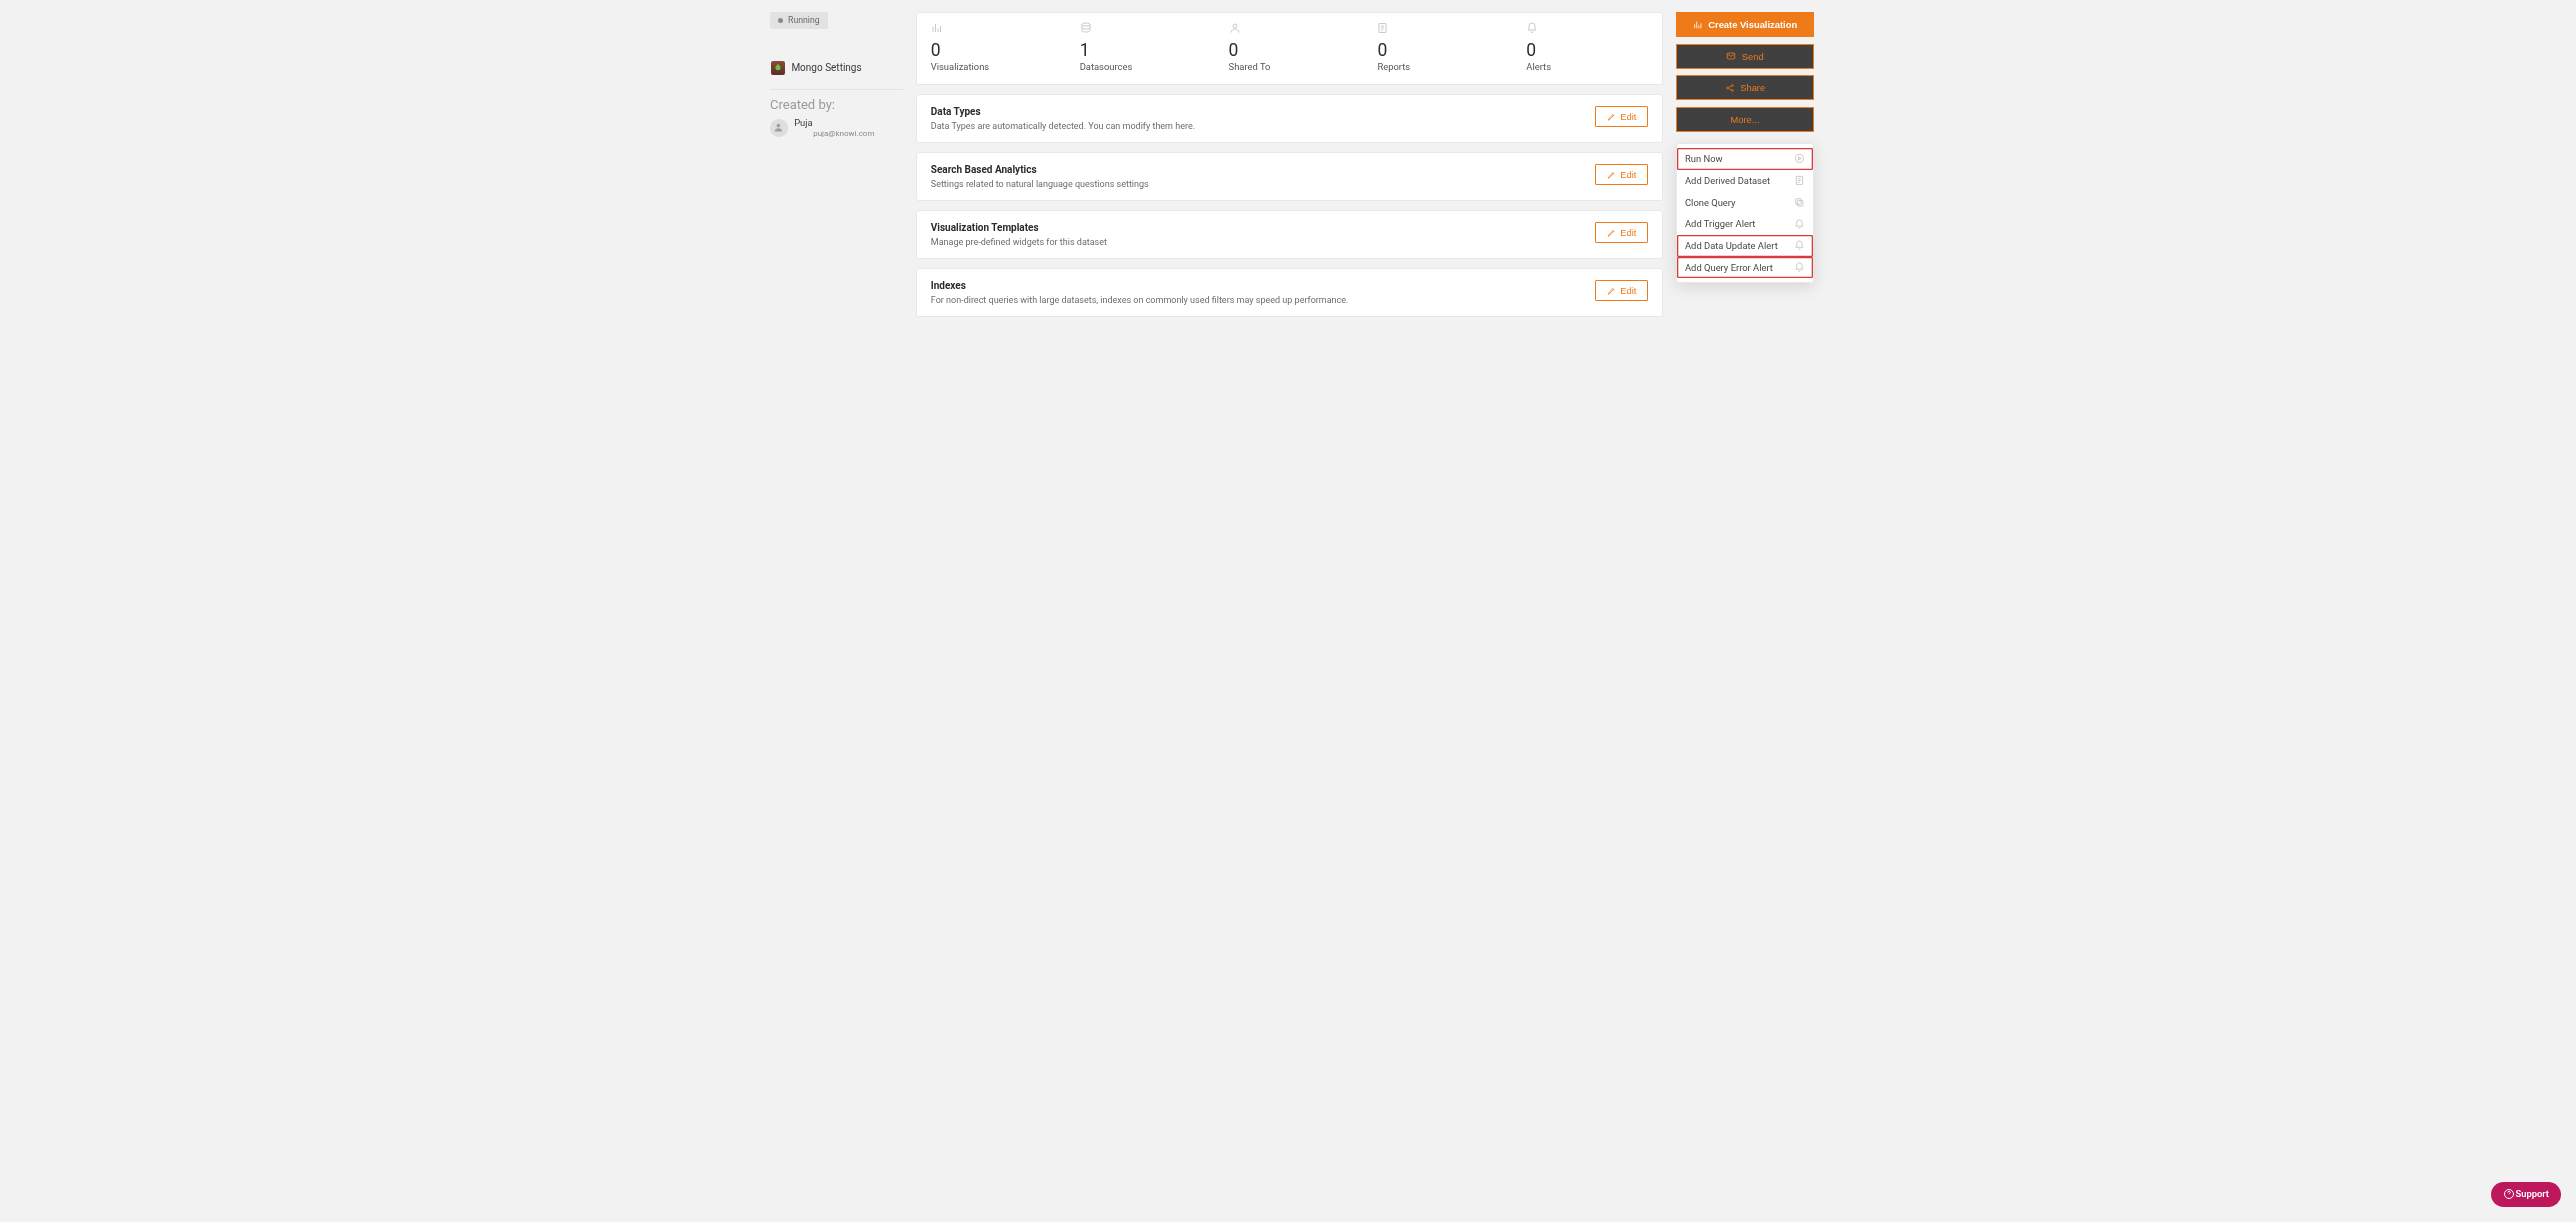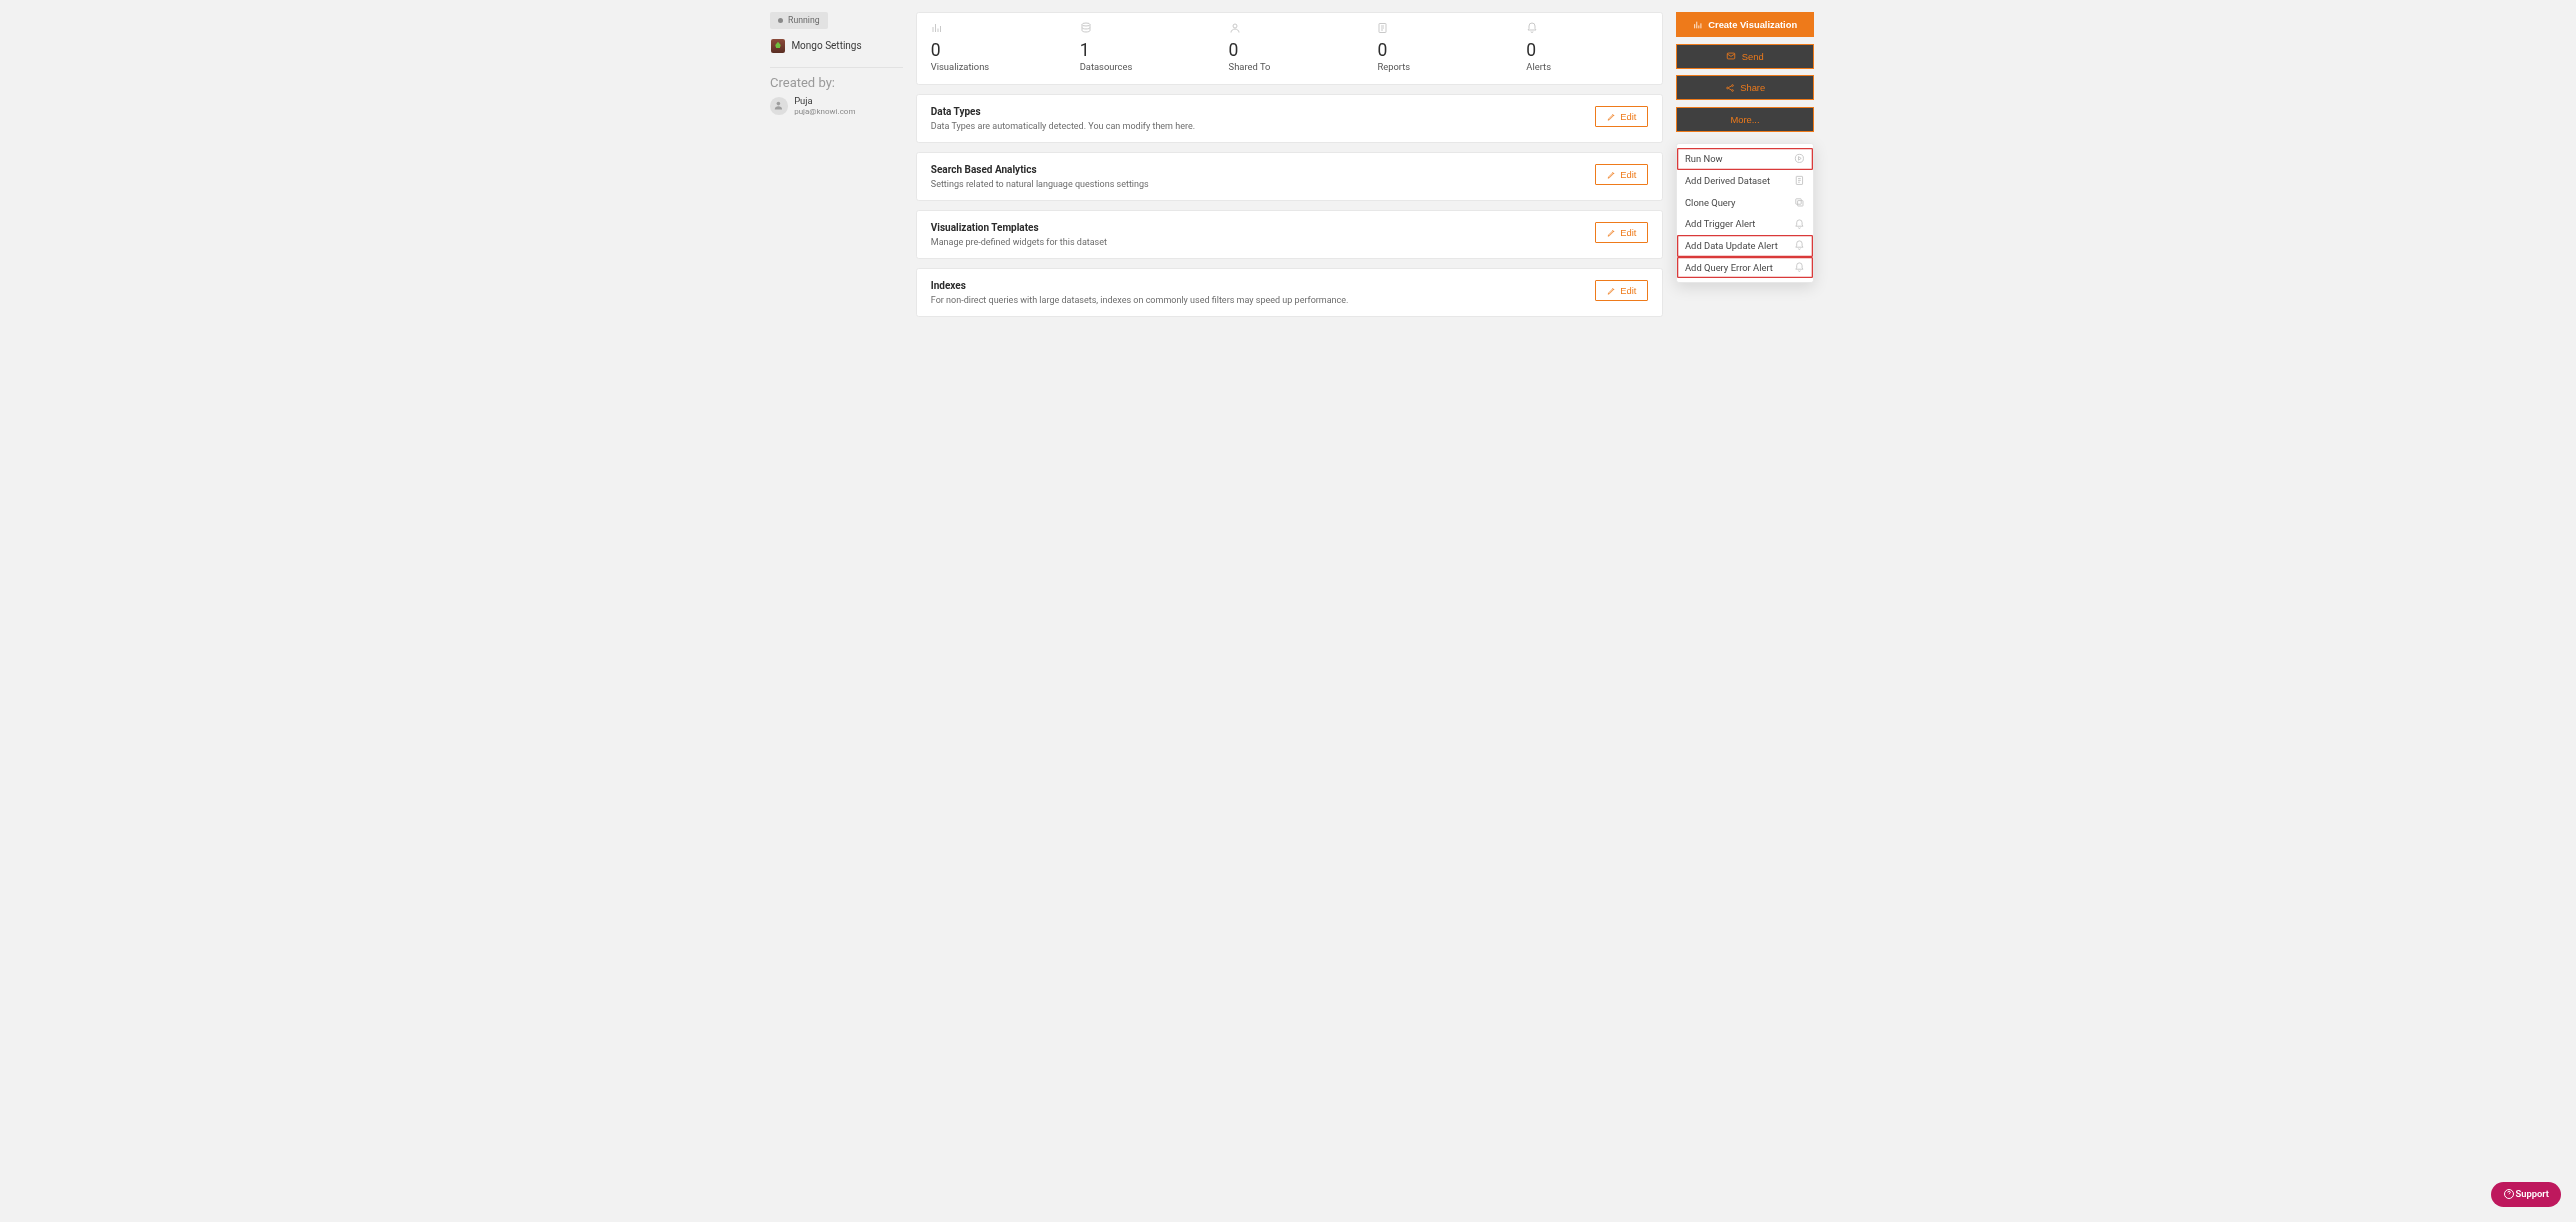--- a/index.html
+++ b/index.html
@@ -23,21 +23,21 @@
   }
   .status-pill {
     display: inline-flex;
     align-items: center;
     gap: 4.7px;
     background: #e2e2e2;
     color: #6a6a6a;
     border-radius: 2px;
     padding: 3.4px 8px;
     font-size: 8.7px;
-    margin-bottom: 5px;
+    margin-bottom: 27px;
   }
   .status-dot {
     width: 5.4px; height: 5.4px; border-radius: 50%;
     background: #8a8a8a;
   }
   .db-row {
     display: flex; align-items: center; gap: 6.7px;
     padding: 5.4px 1.3px;
     color: #3a3a3a;
     font-size: 10px;
@@ -57,21 +57,21 @@
   .created-label { color:#9a9a9a; font-size:13px; margin-bottom:5.4px;}
   .user-row { display:flex; gap:6.7px; align-items:center;}
   .avatar {
     width:17.5px; height:17.5px; border-radius:50%;
     background:#dedede;
     display:flex; align-items:center; justify-content:center;
     color:#9d9d9d;
   }
   .avatar svg{width:10.8px;height:10.8px;}
   .user-name{font-size:9.4px;color:#3a3a3a;}
-  .user-email{font-size:8px;color:#8a8a8a;margin-top:0.7px;}
+  .user-email{font-size:8px;color:#8a8a8a;margin-top:0.7px;margin-left:19px;}
 
   .main {
     flex: 1;
     display:flex; flex-direction:column; gap:9.4px;
     min-width:0;
   }
   .card {
     background:#fff;
     border:0.7px solid #e7e7e7;
     border-radius:2.7px;

